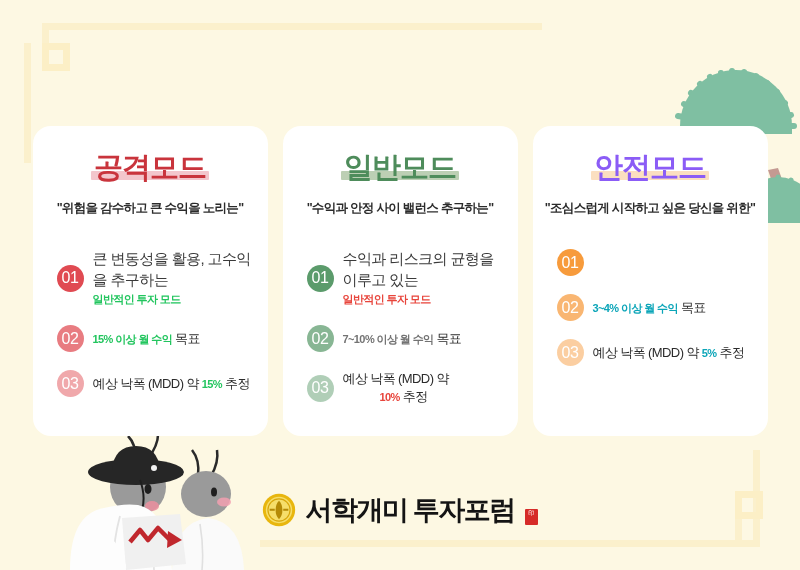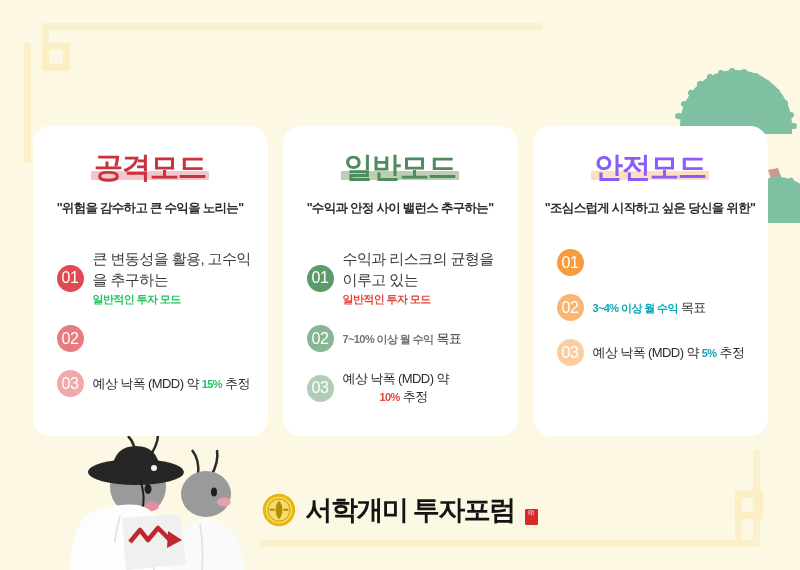--- a/index.html
+++ b/index.html
@@ -186,20 +186,23 @@
       <div class="items">
         <div class="item">
           <span class="badge" style="background: rgb(224, 74, 82); opacity: 1;">01</span>
           <div class="item-text">
             <span class="lead">큰 변동성을 활용, 고수익을 추구하는</span>
             <span class="row"><span class="hl" style="color: rgb(34, 197, 94);">일반적인 투자 모드</span></span>
           </div>
         </div>
         <div class="item">
           <span class="badge" style="background: rgb(224, 74, 82); opacity: 0.72;">02</span>
+          <div class="item-text">
+            <span class="row"><span class="hl" style="color: rgb(34, 197, 94);">15% 이상 월 수익</span><span class="plain"> 목표</span></span>
+          </div>
         </div>
         <div class="item">
           <span class="badge" style="background: rgb(224, 74, 82); opacity: 0.48;">03</span>
           <div class="item-text">
             <span class="row"><span class="plain">예상 낙폭 (MDD) 약 </span><span class="hl" style="color: rgb(34, 197, 94);">15%</span><span class="plain"> 추정</span></span>
           </div>
         </div>
       </div>
     </div>
     <div class="card">

